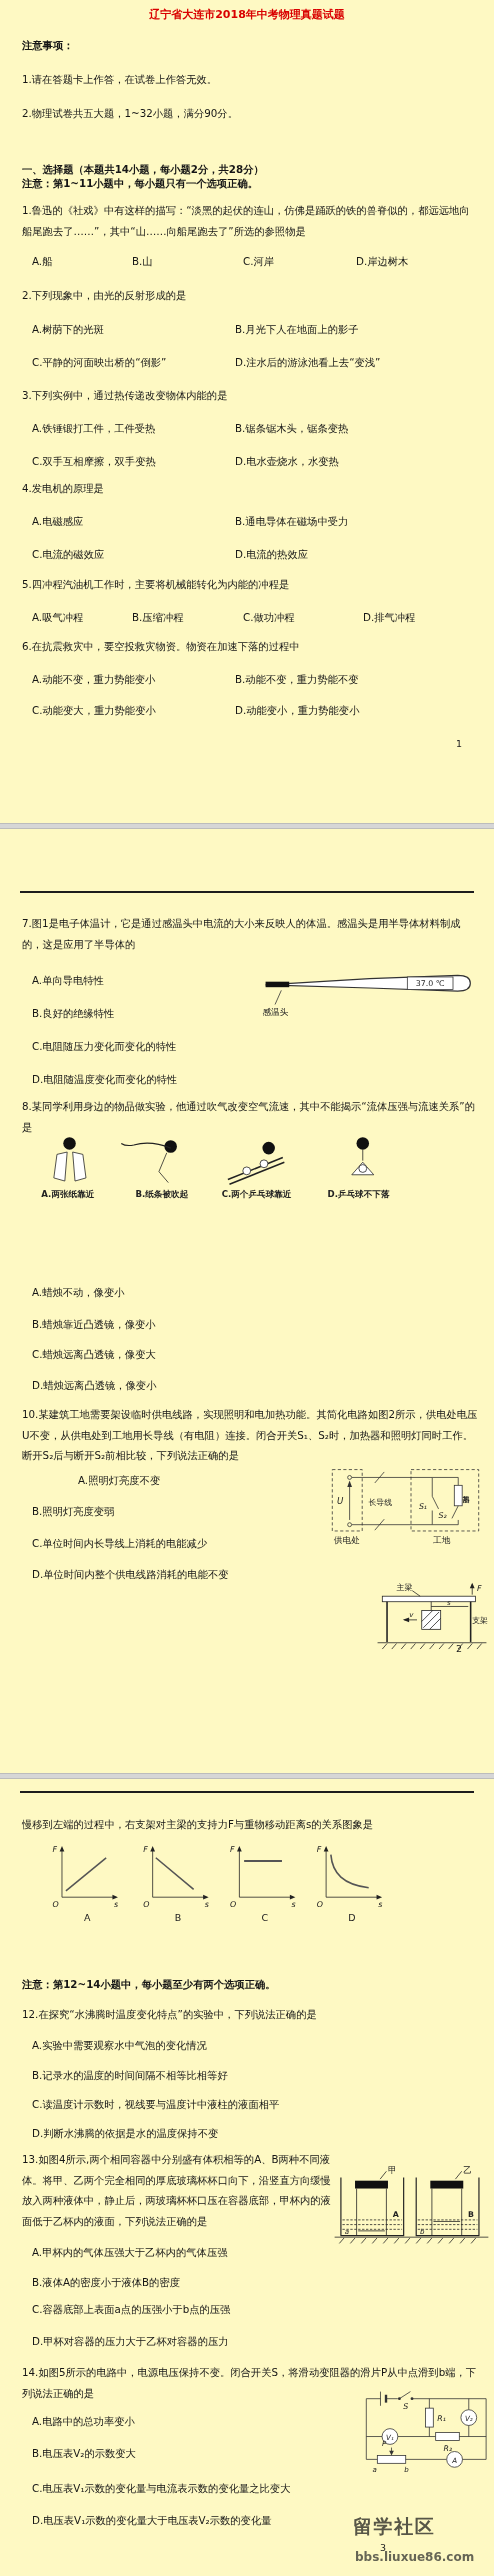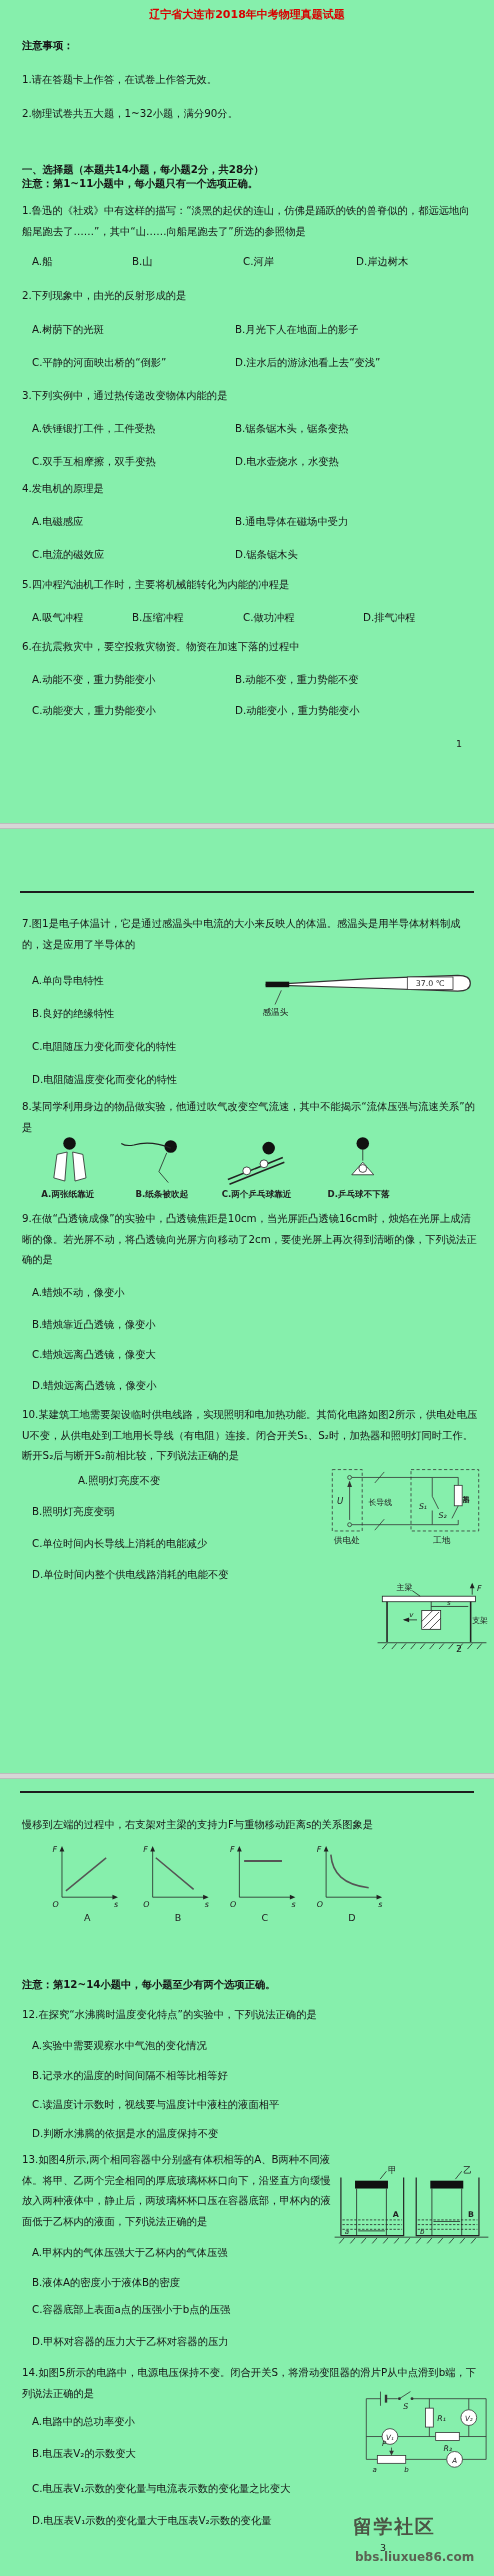--- a/index.html
+++ b/index.html
@@ -1,17 +1,17 @@
 <!DOCTYPE html>
 <html style="font-size:12.6px"><head>
 <meta charset="utf-8">
 <style>
   html,body{margin:0;padding:0;background:#ffffff;}
   body{font-family:"DejaVu Sans","Liberation Sans",sans-serif;color:#161616;}
-  .page{position:relative;width:494px;height:2576px;background:#86efac;overflow:hidden;}
+  .page{position:relative;width:494px;height:2576px;background:#fef9c3;overflow:hidden;}
   .ln{position:absolute;font-size:10.3px;line-height:20.5px;white-space:nowrap;}
   .wrap{white-space:normal;}
   .b{font-weight:bold;}
   .red{color:#d90000;}
   .ctr{left:0;width:494px;text-align:center;}
   .sep{position:absolute;left:0;width:494px;height:5.5px;background:#d6d6d6;border-top:0.8px solid #bcbcbc;border-bottom:0.8px solid #bcbcbc;box-sizing:border-box;}
   .rule{position:absolute;height:1.6px;background:#1d1d1d;}
   .pg{position:absolute;font-size:9.5px;color:#222;}
   .fig{position:absolute;}
   svg text{font-family:"DejaVu Sans","Liberation Sans",sans-serif;fill:#222;}
@@ -47,21 +47,21 @@
   <div class="ln" style="top:385px;left:22px;">3.下列实例中，通过热传递改变物体内能的是</div>
   <div class="ln" style="top:418px;left:32px;">A.铁锤锻打工件，工件受热</div>
   <div class="ln" style="top:418px;left:235px;">B.锯条锯木头，锯条变热</div>
   <div class="ln" style="top:451px;left:32px;">C.双手互相摩擦，双手变热</div>
   <div class="ln" style="top:451px;left:235px;">D.电水壶烧水，水变热</div>
 
   <div class="ln" style="top:478px;left:22px;">4.发电机的原理是</div>
   <div class="ln" style="top:511px;left:32px;">A.电磁感应</div>
   <div class="ln" style="top:511px;left:235px;">B.通电导体在磁场中受力</div>
   <div class="ln" style="top:544px;left:32px;">C.电流的磁效应</div>
-  <div class="ln" style="top:544px;left:235px;">D.锯条锯木头</div>
+  <div class="ln" style="top:544px;left:235px;">D.电流的热效应</div>
 
   <div class="ln" style="top:574px;left:22px;">5.四冲程汽油机工作时，主要将机械能转化为内能的冲程是</div>
   <div class="ln" style="top:607px;left:32px;">A.吸气冲程</div>
   <div class="ln" style="top:607px;left:132px;">B.压缩冲程</div>
   <div class="ln" style="top:607px;left:243px;">C.做功冲程</div>
   <div class="ln" style="top:607px;left:363px;">D.排气冲程</div>
 
   <div class="ln" style="top:636px;left:22px;">6.在抗震救灾中，要空投救灾物资。物资在加速下落的过程中</div>
   <div class="ln" style="top:669px;left:32px;">A.动能不变，重力势能变小</div>
   <div class="ln" style="top:669px;left:235px;">B.动能不变，重力势能不变</div>
@@ -110,21 +110,20 @@
     <line x1="420" y1="20" x2="420" y2="34" stroke="#222"></line>
     <polygon points="406,52 434,52 420,36" fill="#fff" stroke="#222"></polygon>
     <circle cx="420" cy="44" r="5" fill="#fff" stroke="#222"></circle>
 
     <text x="10" y="80" font-size="11" font-weight="bold">A.两张纸靠近</text>
     <text x="130" y="80" font-size="11" font-weight="bold">B.纸条被吹起</text>
     <text x="240" y="80" font-size="11" font-weight="bold">C.两个乒乓球靠近</text>
     <text x="375" y="80" font-size="11" font-weight="bold">D.乒乓球不下落</text>
   </svg>
 
-  <div class="ln wrap" style="top:1208px;left:22px;width:457px;">9.在做“凸透镜成像”的实验中，凸透镜焦距是10cm，当光屏距凸透镜16cm时，烛焰在光屏上成清晰的像。若光屏不动，将凸透镜向光屏方向移动了2cm，要使光屏上再次得到清晰的像，下列说法正确的是</div>
   <div class="ln" style="top:1282px;left:32px;">A.蜡烛不动，像变小</div>
   <div class="ln" style="top:1314px;left:32px;">B.蜡烛靠近凸透镜，像变小</div>
   <div class="ln" style="top:1344px;left:32px;">C.蜡烛远离凸透镜，像变大</div>
   <div class="ln" style="top:1375px;left:32px;">D.蜡烛远离凸透镜，像变小</div>
 
   <div class="ln wrap" style="top:1404px;left:22px;width:461px;">10.某建筑工地需要架设临时供电线路，实现照明和电加热功能。其简化电路如图2所示，供电处电压U不变，从供电处到工地用长导线（有电阻）连接。闭合开关S₁、S₂时，加热器和照明灯同时工作。断开S₂后与断开S₂前相比较，下列说法正确的是</div>
   <div class="ln" style="top:1470px;left:32px;margin-left:46px;">A.照明灯亮度不变</div>
   <div class="ln" style="top:1501px;left:32px;">B.照明灯亮度变弱</div>
   <div class="ln" style="top:1533px;left:32px;">C.单位时间内长导线上消耗的电能减少</div>
   <div class="ln" style="top:1564px;left:32px;">D.单位时间内整个供电线路消耗的电能不变</div>

